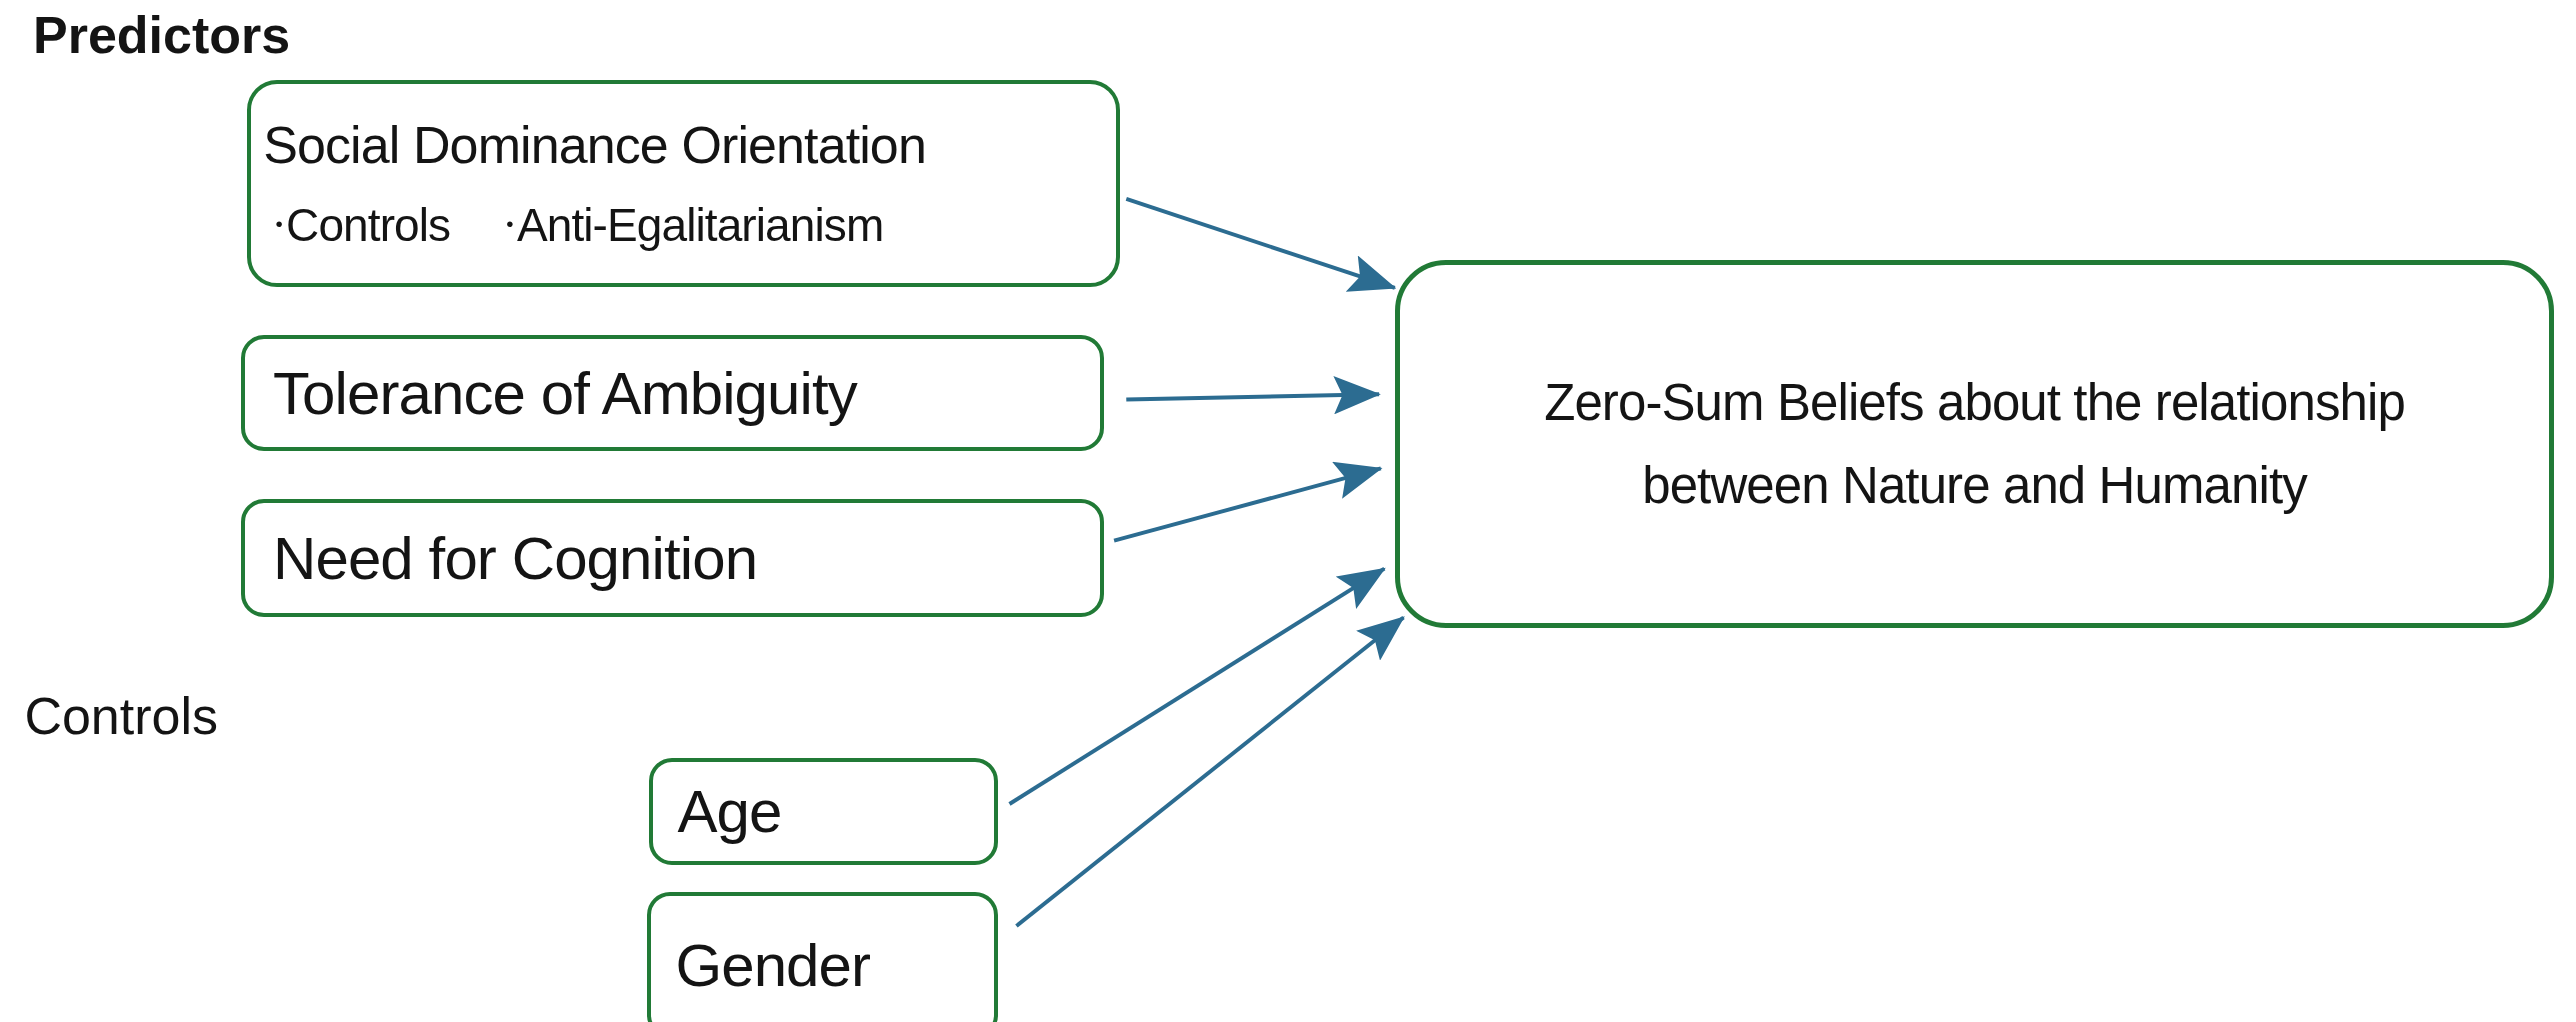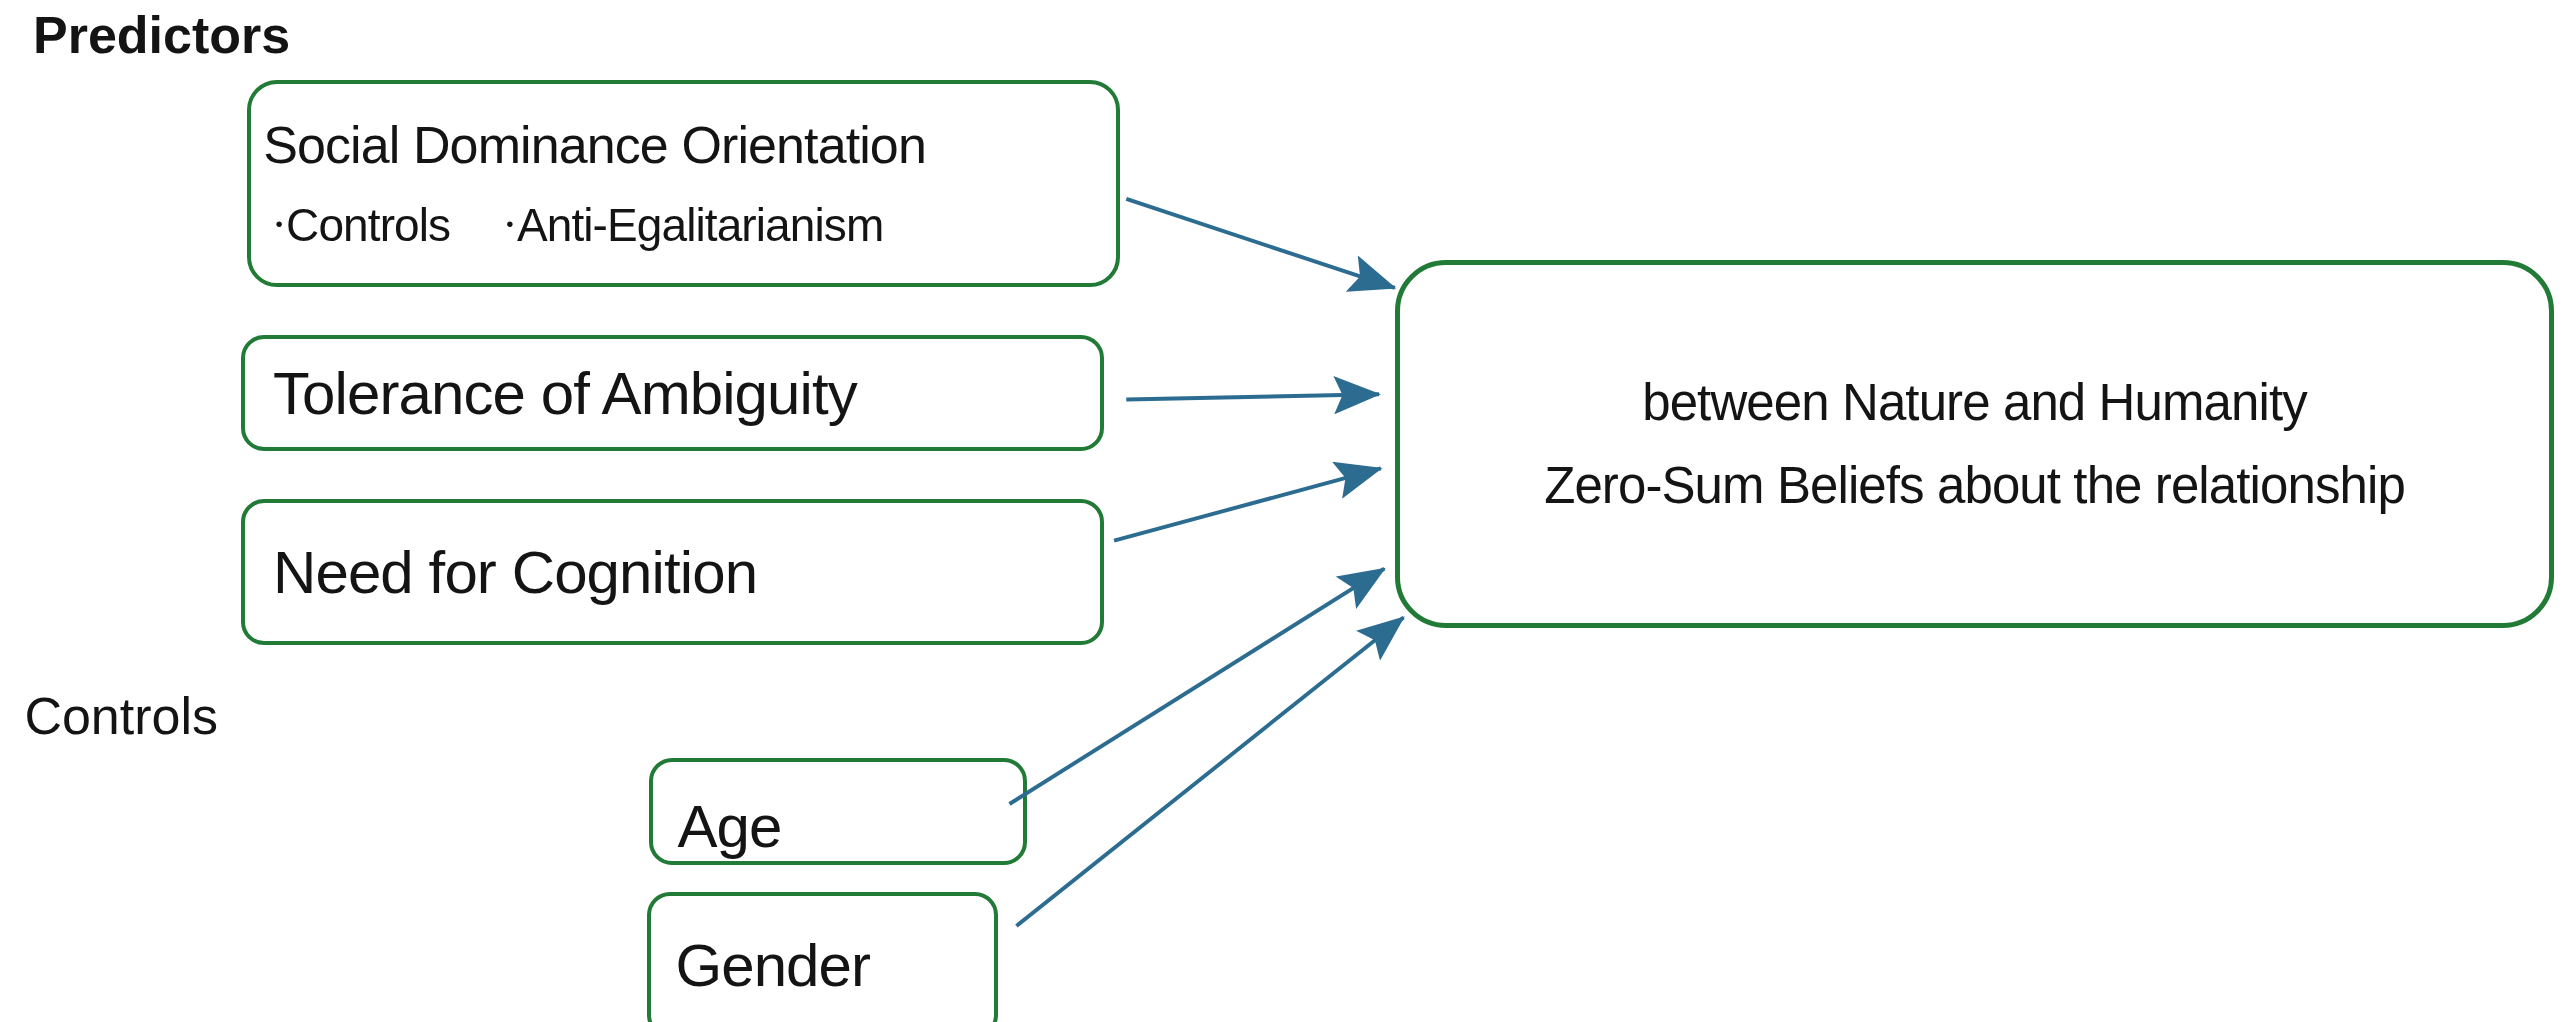--- a/index.html
+++ b/index.html
@@ -61,29 +61,28 @@
     font-size: 0.45em;
     margin-right: 4.4px;
     line-height: 1;
   }
   .node-toa {
     left: 241px; top: 335px; width: 863px; height: 116px;
     border-radius: 23px;
     padding-left: 28px;
   }
   .node-nfc {
-    left: 241px; top: 499px; width: 863px; height: 146px;
+    left: 241px; top: 499px; width: 863px; height: 118px;
     border-radius: 23px;
     padding-left: 28px;
   }
   .node-age {
-    left: 649px; top: 758px; width: 378px; height: 107px;
+    left: 649px; top: 758px; width: 349px; height: 107px;
     border-radius: 23px;
     padding-left: 24.4px;
-    justify-content: flex-end;
   }
   .node-gender {
     left: 647px; top: 892px; width: 351px; height: 146px;
     border-radius: 23px;
     padding-left: 24.4px;
   }
   .node-label {
     font-size: 60px;
     white-space: nowrap;
     letter-spacing: -0.9px;
@@ -142,22 +141,22 @@
 
   <div class="node node-age">
     <div class="node-label">Age</div>
   </div>
 
   <div class="node node-gender">
     <div class="node-label">Gender</div>
   </div>
 
   <div class="node node-zsb">
+    <div class="zsb-line">Zero-Sum Beliefs about the relationship</div>
     <div class="zsb-line">between Nature and Humanity</div>
-    <div class="zsb-line">Zero-Sum Beliefs about the relationship</div>
   </div>
 
   <svg id="arrows" viewBox="0 0 2955 1173" xmlns="http://www.w3.org/2000/svg">
     <defs>
       <marker id="head" markerUnits="userSpaceOnUse" markerWidth="54" markerHeight="44" viewBox="0 0 54 44" refX="52" refY="22" orient="auto">
         <polygon points="0,0 54,22 0,44 10,22" fill="#2c6c91"></polygon>
       </marker>
     </defs>
     <g id="edge-lines">
         <line x1="1292" y1="228" x2="1600" y2="330" stroke="#2c6c91" stroke-width="4.5" marker-end="url(#head)"></line>

